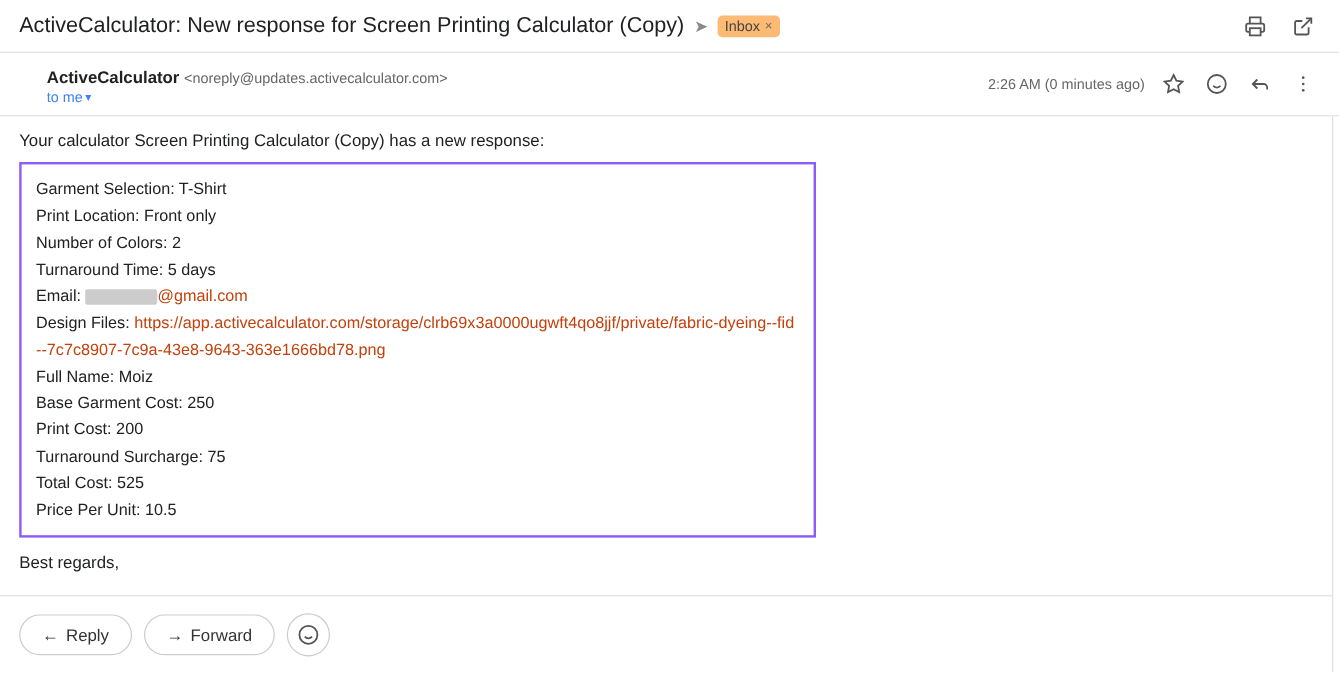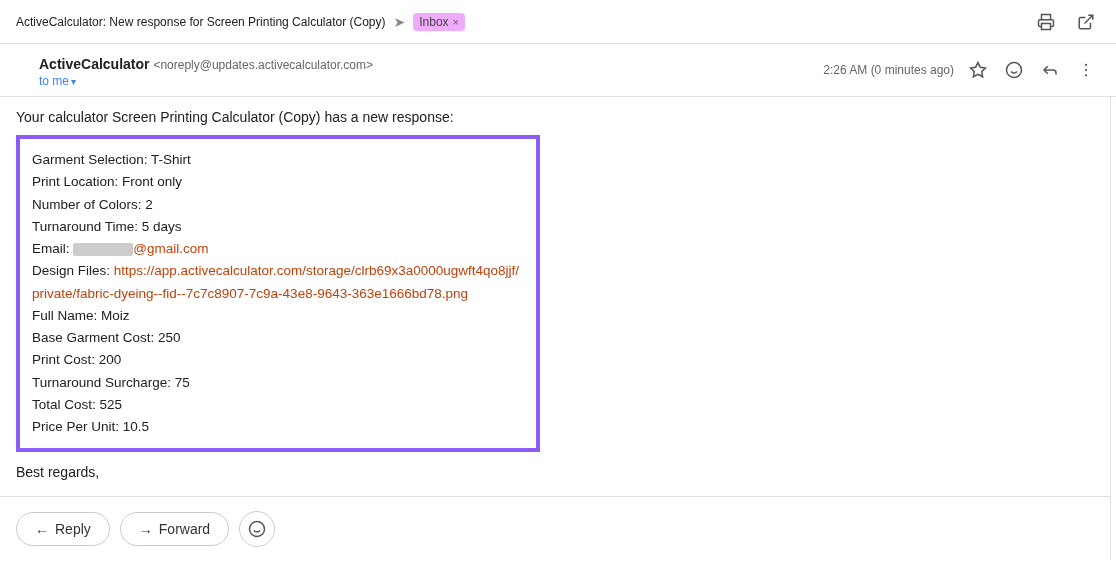--- a/index.html
+++ b/index.html
@@ -23,32 +23,32 @@
       height: 44px;
     }
     .top-bar-left {
       display: flex;
       align-items: center;
       gap: 8px;
       flex: 1;
       overflow: hidden;
     }
     .email-subject {
-      font-size: 12px;
+      font-size: 18px;
       font-weight: 500;
       color: #202124;
       white-space: nowrap;
       overflow: hidden;
       text-overflow: ellipsis;
     }
     .inbox-tag {
       display: flex;
       align-items: center;
       gap: 4px;
-      background: #f0abfc;
+      background: #fdba74;
       border-radius: 4px;
       padding: 2px 6px;
       font-size: 12px;
       color: #444;
       white-space: nowrap;
     }
     .inbox-tag .close-x {
       cursor: pointer;
       font-size: 11px;
       color: #666;
@@ -98,26 +98,26 @@
     
     .email-body {
       padding: 12px 16px;
       overflow-y: auto;
       height: calc(575px - 44px - 68px - 64px);
     }
     .intro-text { margin-bottom: 10px; font-size: 14px; }
 
     
     .response-box {
-      border: 4px solid #8b5cf6;
+      border: 2px solid #8b5cf6;
       padding: 10px 12px;
       font-size: 13.5px;
       line-height: 1.65;
       margin-bottom: 12px;
-      width: 524px;
+      width: 664px;
     }
     .response-box a {
       color: #c2410c;
       text-decoration: none;
       word-break: break-all;
     }
     .blurred-email {
       display: inline-block;
       background: #ccc;
       color: transparent;

